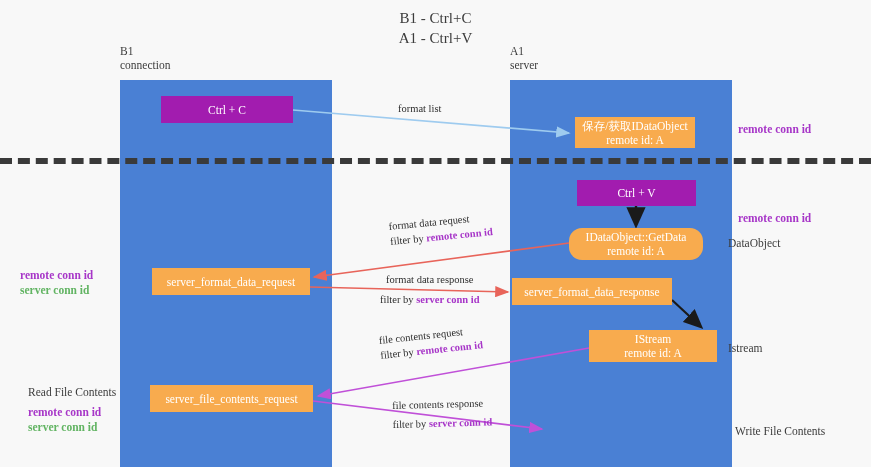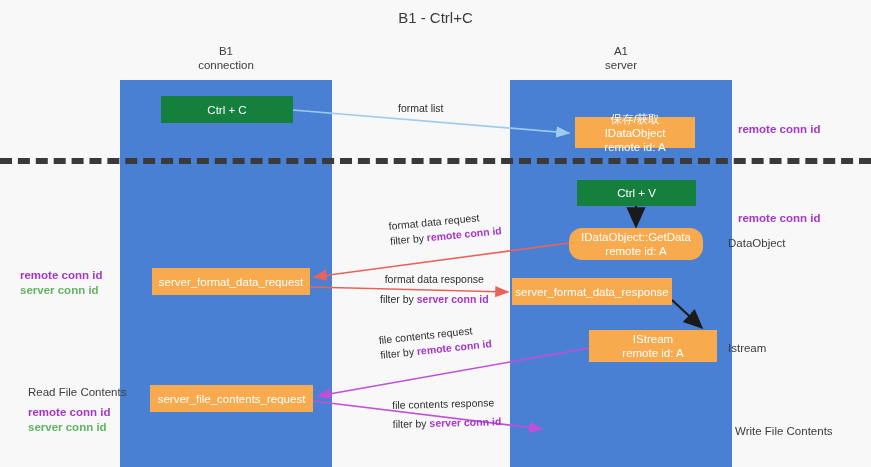--- a/index.html
+++ b/index.html
@@ -9,31 +9,31 @@
   }
   body {
     font-family: "Liberation Sans", "DejaVu Sans", sans-serif;
   }
   #canvas {
     position: relative;
     width: 871px;
     height: 467px;
     background: #f8f8f8;
     overflow: hidden;
+    font-family: Liberation Serif, serif;
   }
   .lane {
     position: absolute;
     background: #4a80d4;
   }
   #lane-b1 { left: 120px; top: 80px; width: 212px; height: 387px; }
   #lane-a1 { left: 510px; top: 80px; width: 222px; height: 387px; }
 
   .lane-head {
     position: absolute;
-    text-align: center;
     font-size: 11.5px;
     color: #3c3c3c;
     line-height: 14px;
   }
   #head-b1 { left: 120px; top: 44px; width: 212px; }
   #head-a1 { left: 510px; top: 44px; width: 222px; }
 
   #title {
     position: absolute;
     left: 0; top: 8px; width: 871px;
@@ -49,21 +49,21 @@
     font-size: 11.5px;
     line-height: 14px;
     display: flex;
     flex-direction: column;
     align-items: center;
     justify-content: center;
     text-align: center;
     box-sizing: border-box;
     padding: 2px 6px;
   }
-  .green { background: #15803d; }
+  .green { background: #a21caf; }
   .orange { background: #f8ab4e; }
 
   #n-ctrlc   { left: 161px; top: 96px;  width: 132px; height: 27px; }
   #n-idobj   { left: 575px; top: 117px; width: 120px; height: 31px; }
   #n-ctrlv   { left: 577px; top: 172px; width: 119px; height: 26px; margin-top: 8px; }
   #n-getdata { left: 569px; top: 228px; width: 134px; height: 32px; border-radius: 13px; }
   #n-sfdreq  { left: 152px; top: 268px; width: 158px; height: 27px; }
   #n-sfdres  { left: 512px; top: 278px; width: 160px; height: 27px; }
   #n-istream { left: 589px; top: 330px; width: 128px; height: 32px; }
   #n-sfcreq  { left: 150px; top: 385px; width: 163px; height: 27px; }
@@ -116,20 +116,21 @@
     pointer-events: none;
   }
 </style>
 </head>
 <body>
 
 <div id="canvas">
 
   <div id="title">
     <div>B1 - Ctrl+C</div>
+    <div>A1 - Ctrl+V</div>
   </div>
 
   <div id="head-b1" class="lane-head">
     <div>B1</div>
     <div>connection</div>
   </div>
   <div id="head-a1" class="lane-head">
     <div>A1</div>
     <div>server</div>
   </div>

